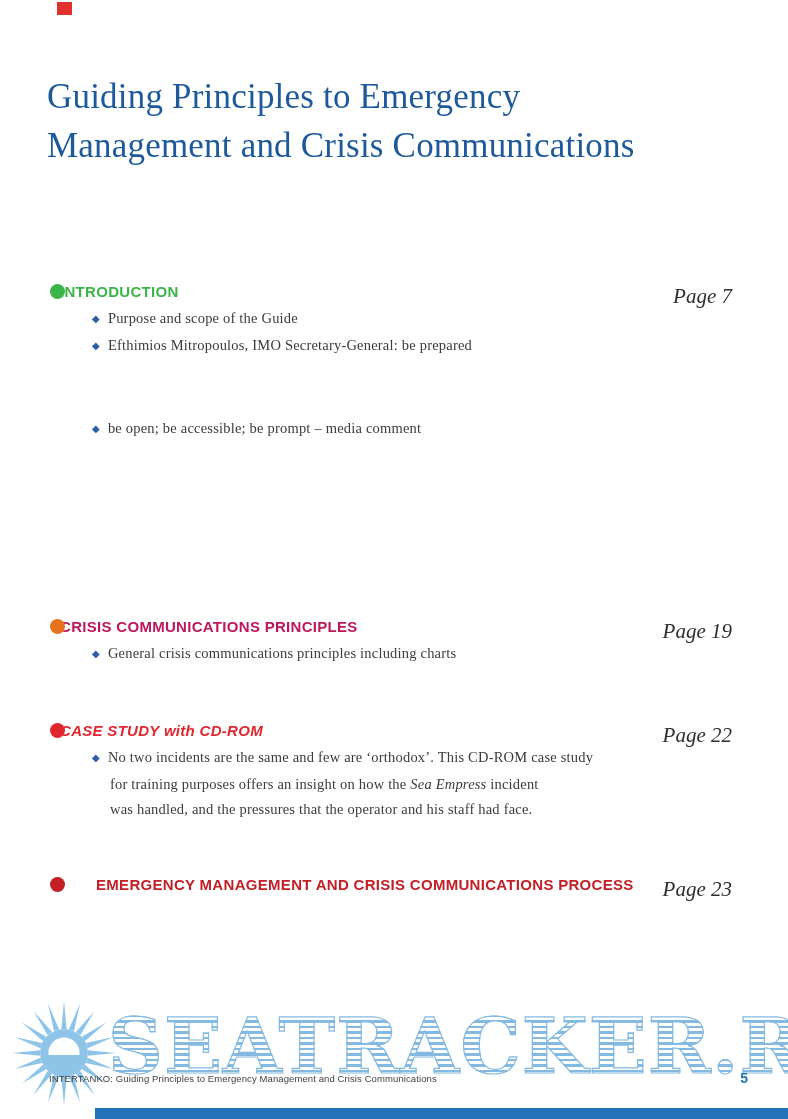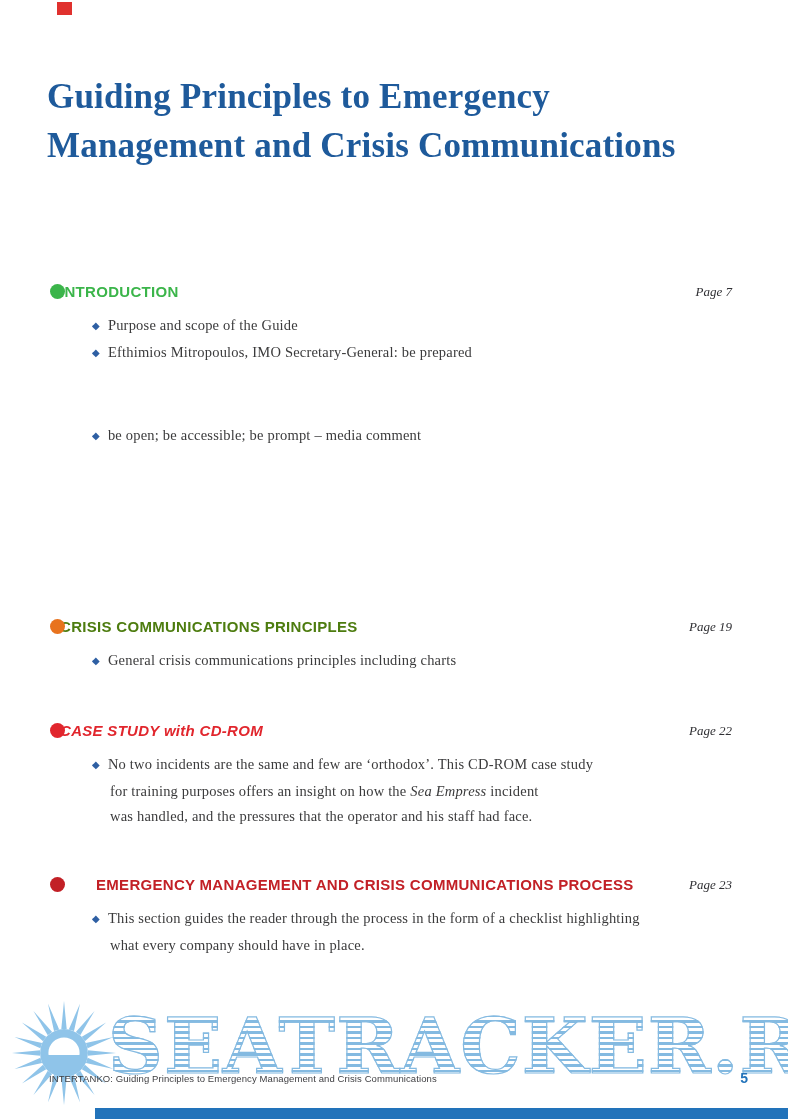--- a/index.html
+++ b/index.html
@@ -17,21 +17,21 @@
     position:absolute; left:57px; top:2px;
     width:15px; height:13px;
     background:#E0312E;
   }
 
   
   .doc-title {
     position:absolute; left:47px; top:72px; right:40px;
     margin:0;
     font-family:"Liberation Serif", serif;
-    font-weight:bold;
+    font-weight:normal;
     font-size:35px;
     line-height:49px;
     letter-spacing:0.2px;
   }
   .doc-title span { display:block; }
 
   
   .toc-section { position:absolute; left:0; right:0; }
   .s0 { top:283px; }
   .s1 { top:411px; }
@@ -48,24 +48,24 @@
   }
   .heading {
     display:inline; margin:0;
     font-family:"Liberation Sans", sans-serif;
     font-weight:bold; font-size:15px; line-height:18px;
     letter-spacing:0.3px;
   }
   .pageref {
     position:absolute; right:56px; top:1px;
     font-family:"Liberation Serif", serif;
-    font-style:italic; font-size:13px; color:#2f2f33;
-  }
-
-  .items { margin-top:12px; padding-left:92px; padding-right:60px; }
+    font-style:italic; font-size:21px; color:#2f2f33;
+  }
+
+  .items { margin-top:5px; padding-left:92px; padding-right:60px; }
   .item {
     font-family:"Liberation Serif", serif;
     font-size:14.5px; line-height:25.5px;
     color:#3B3B3C; letter-spacing:0.2px;
   }
   .diamond {
     font-family:"DejaVu Sans", sans-serif;
     font-size:10px; margin-right:8px;
     position:relative; top:-1px;
   }
@@ -135,21 +135,21 @@
       <div class="item">
         <span class="diamond" style="color: rgb(46, 95, 163);">◆</span><span>be open; be accessible; be prompt – media comment</span>
       </div>
     </div>
   </section>
 
 
   <section class="toc-section s3">
     <div class="head">
       <span class="bullet" style="background-color: rgb(232, 115, 30);"></span>
-      <h2 class="heading" style="color: #4d7c0f;">CRISIS COMMUNICATIONS PRINCIPLES</h2>
+      <h2 class="heading" style="color: #be185d;">CRISIS COMMUNICATIONS PRINCIPLES</h2>
       <span class="pageref">Page 19</span>
     </div>
     <div class="items">
       <div class="item">
         <span class="diamond" style="color: rgb(46, 95, 163);">◆</span><span>General crisis communications principles including charts</span>
       </div>
     </div>
   </section>
 
   <section class="toc-section s4">
@@ -169,28 +169,20 @@
         <span>was handled, and the pressures that the operator and his staff had face.</span>
       </div>
     </div>
   </section>
 
   <section class="toc-section s5">
     <div class="head">
       <span class="bullet" style="background-color: rgb(194, 32, 38);"></span>
       <h2 class="heading" style="color: rgb(194, 32, 38); margin-left: 36px;">EMERGENCY MANAGEMENT AND CRISIS COMMUNICATIONS PROCESS</h2>
       <span class="pageref">Page 23</span>
-    </div>
-    <div class="items">
-      <div class="item">
-        <span class="diamond" style="color: rgb(46, 95, 163);">◆</span><span>This section guides the reader through the process in the form of a checklist highlighting</span>
-      </div>
-      <div class="item cont">
-        <span>what every company should have in place.</span>
-      </div>
     </div>
   </section>
 
   <div class="watermark">SEATRACKER.RU</div>
 
   <svg class="sun-logo" width="104" height="104" viewBox="0 0 100 100">
     <g fill="#8FC4E9">
       <g id="rays">
         <polygon points="50,0 47.4,27 52.6,27"></polygon>
         <polygon points="50,0 47.4,27 52.6,27" transform="rotate(18 50 50)"></polygon>

